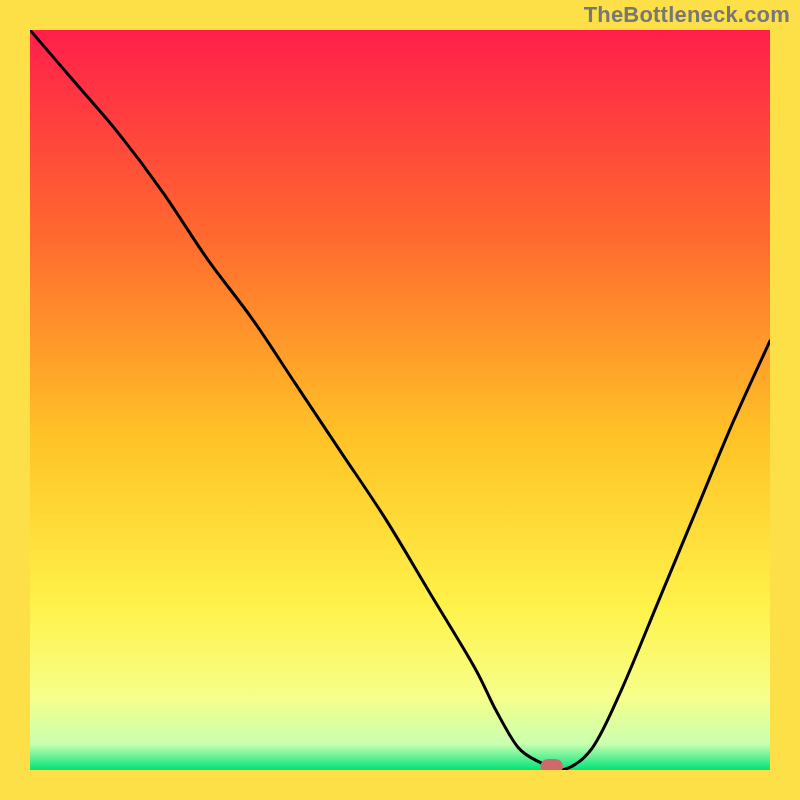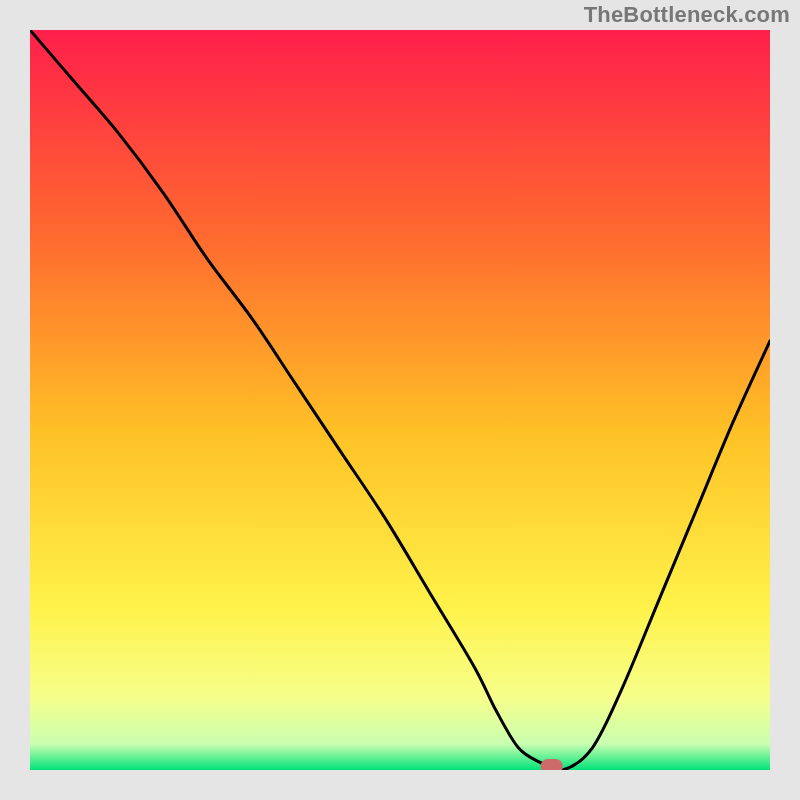--- a/index.html
+++ b/index.html
@@ -7,21 +7,21 @@
     padding: 0;
     width: 800px;
     height: 800px;
     background: #000;
     overflow: hidden;
   }
   .frame {
     position: relative;
     width: 800px;
     height: 800px;
-    background: #e5e5e5;
+    background: #fde047;
   }
   .watermark {
     position: absolute;
     top: 2px;
     right: 10px;
     color: #777;
     font-family: Arial, Helvetica, sans-serif;
     font-size: 22px;
     font-weight: 600;
     letter-spacing: 0.2px;

